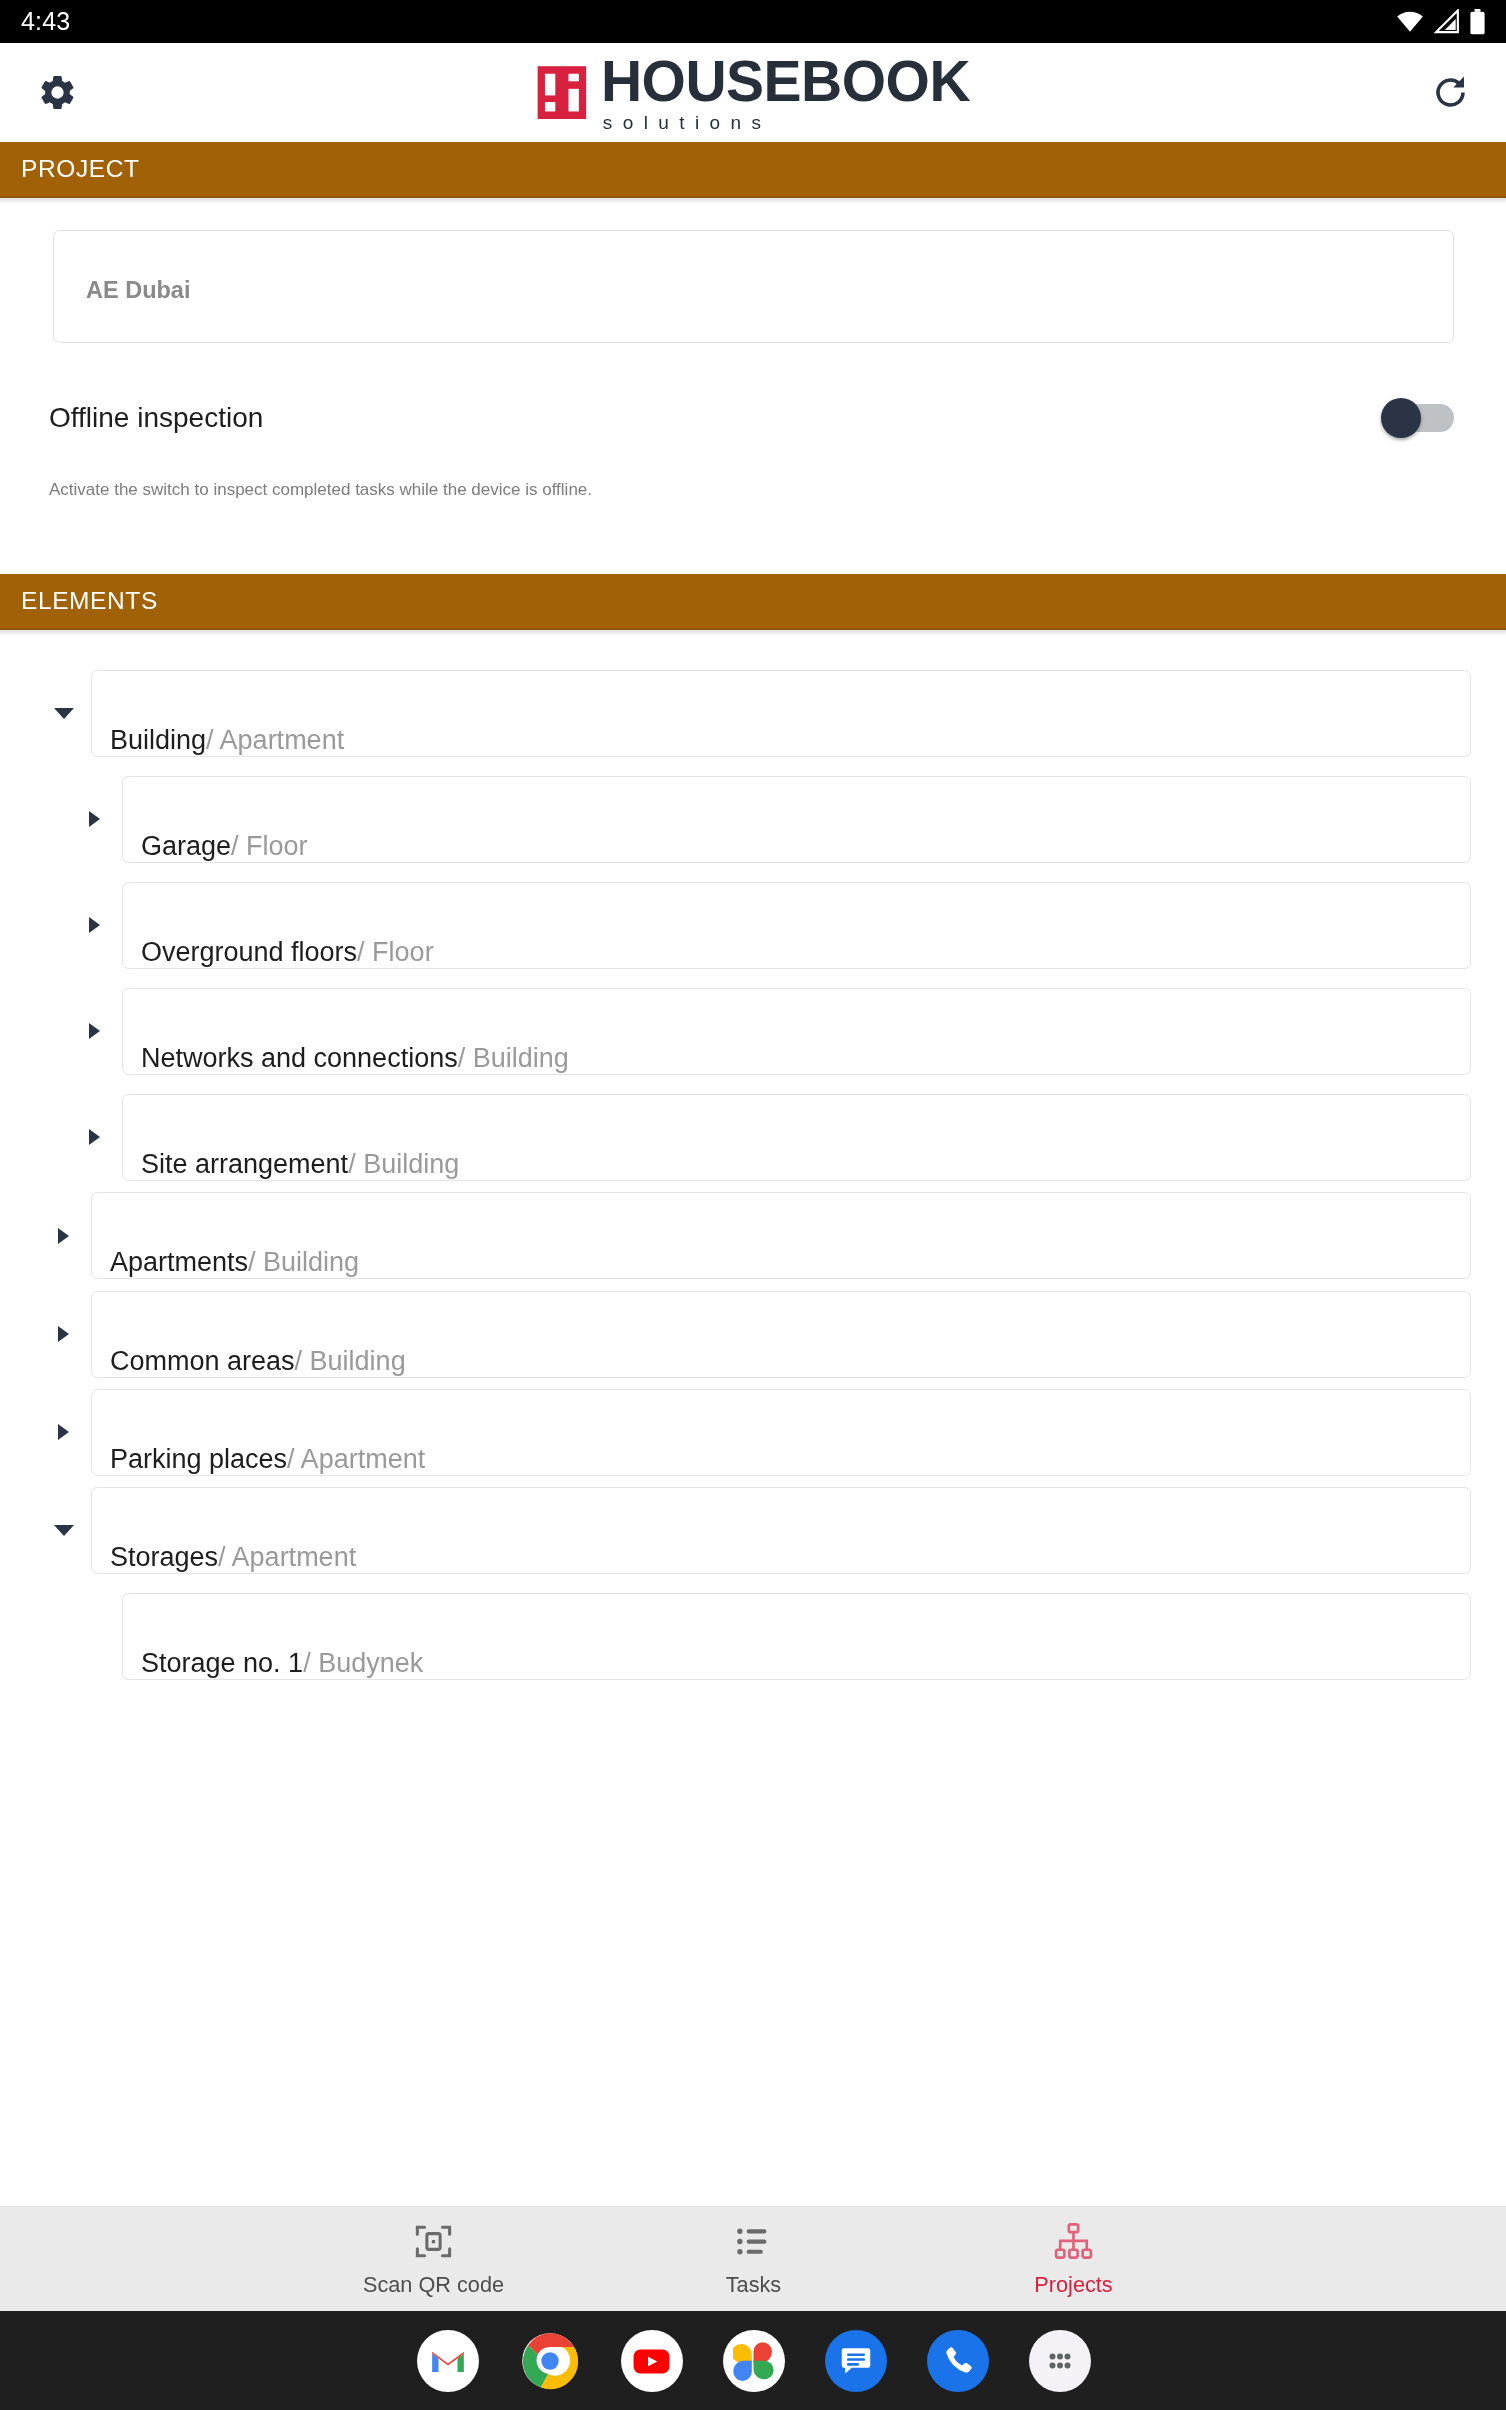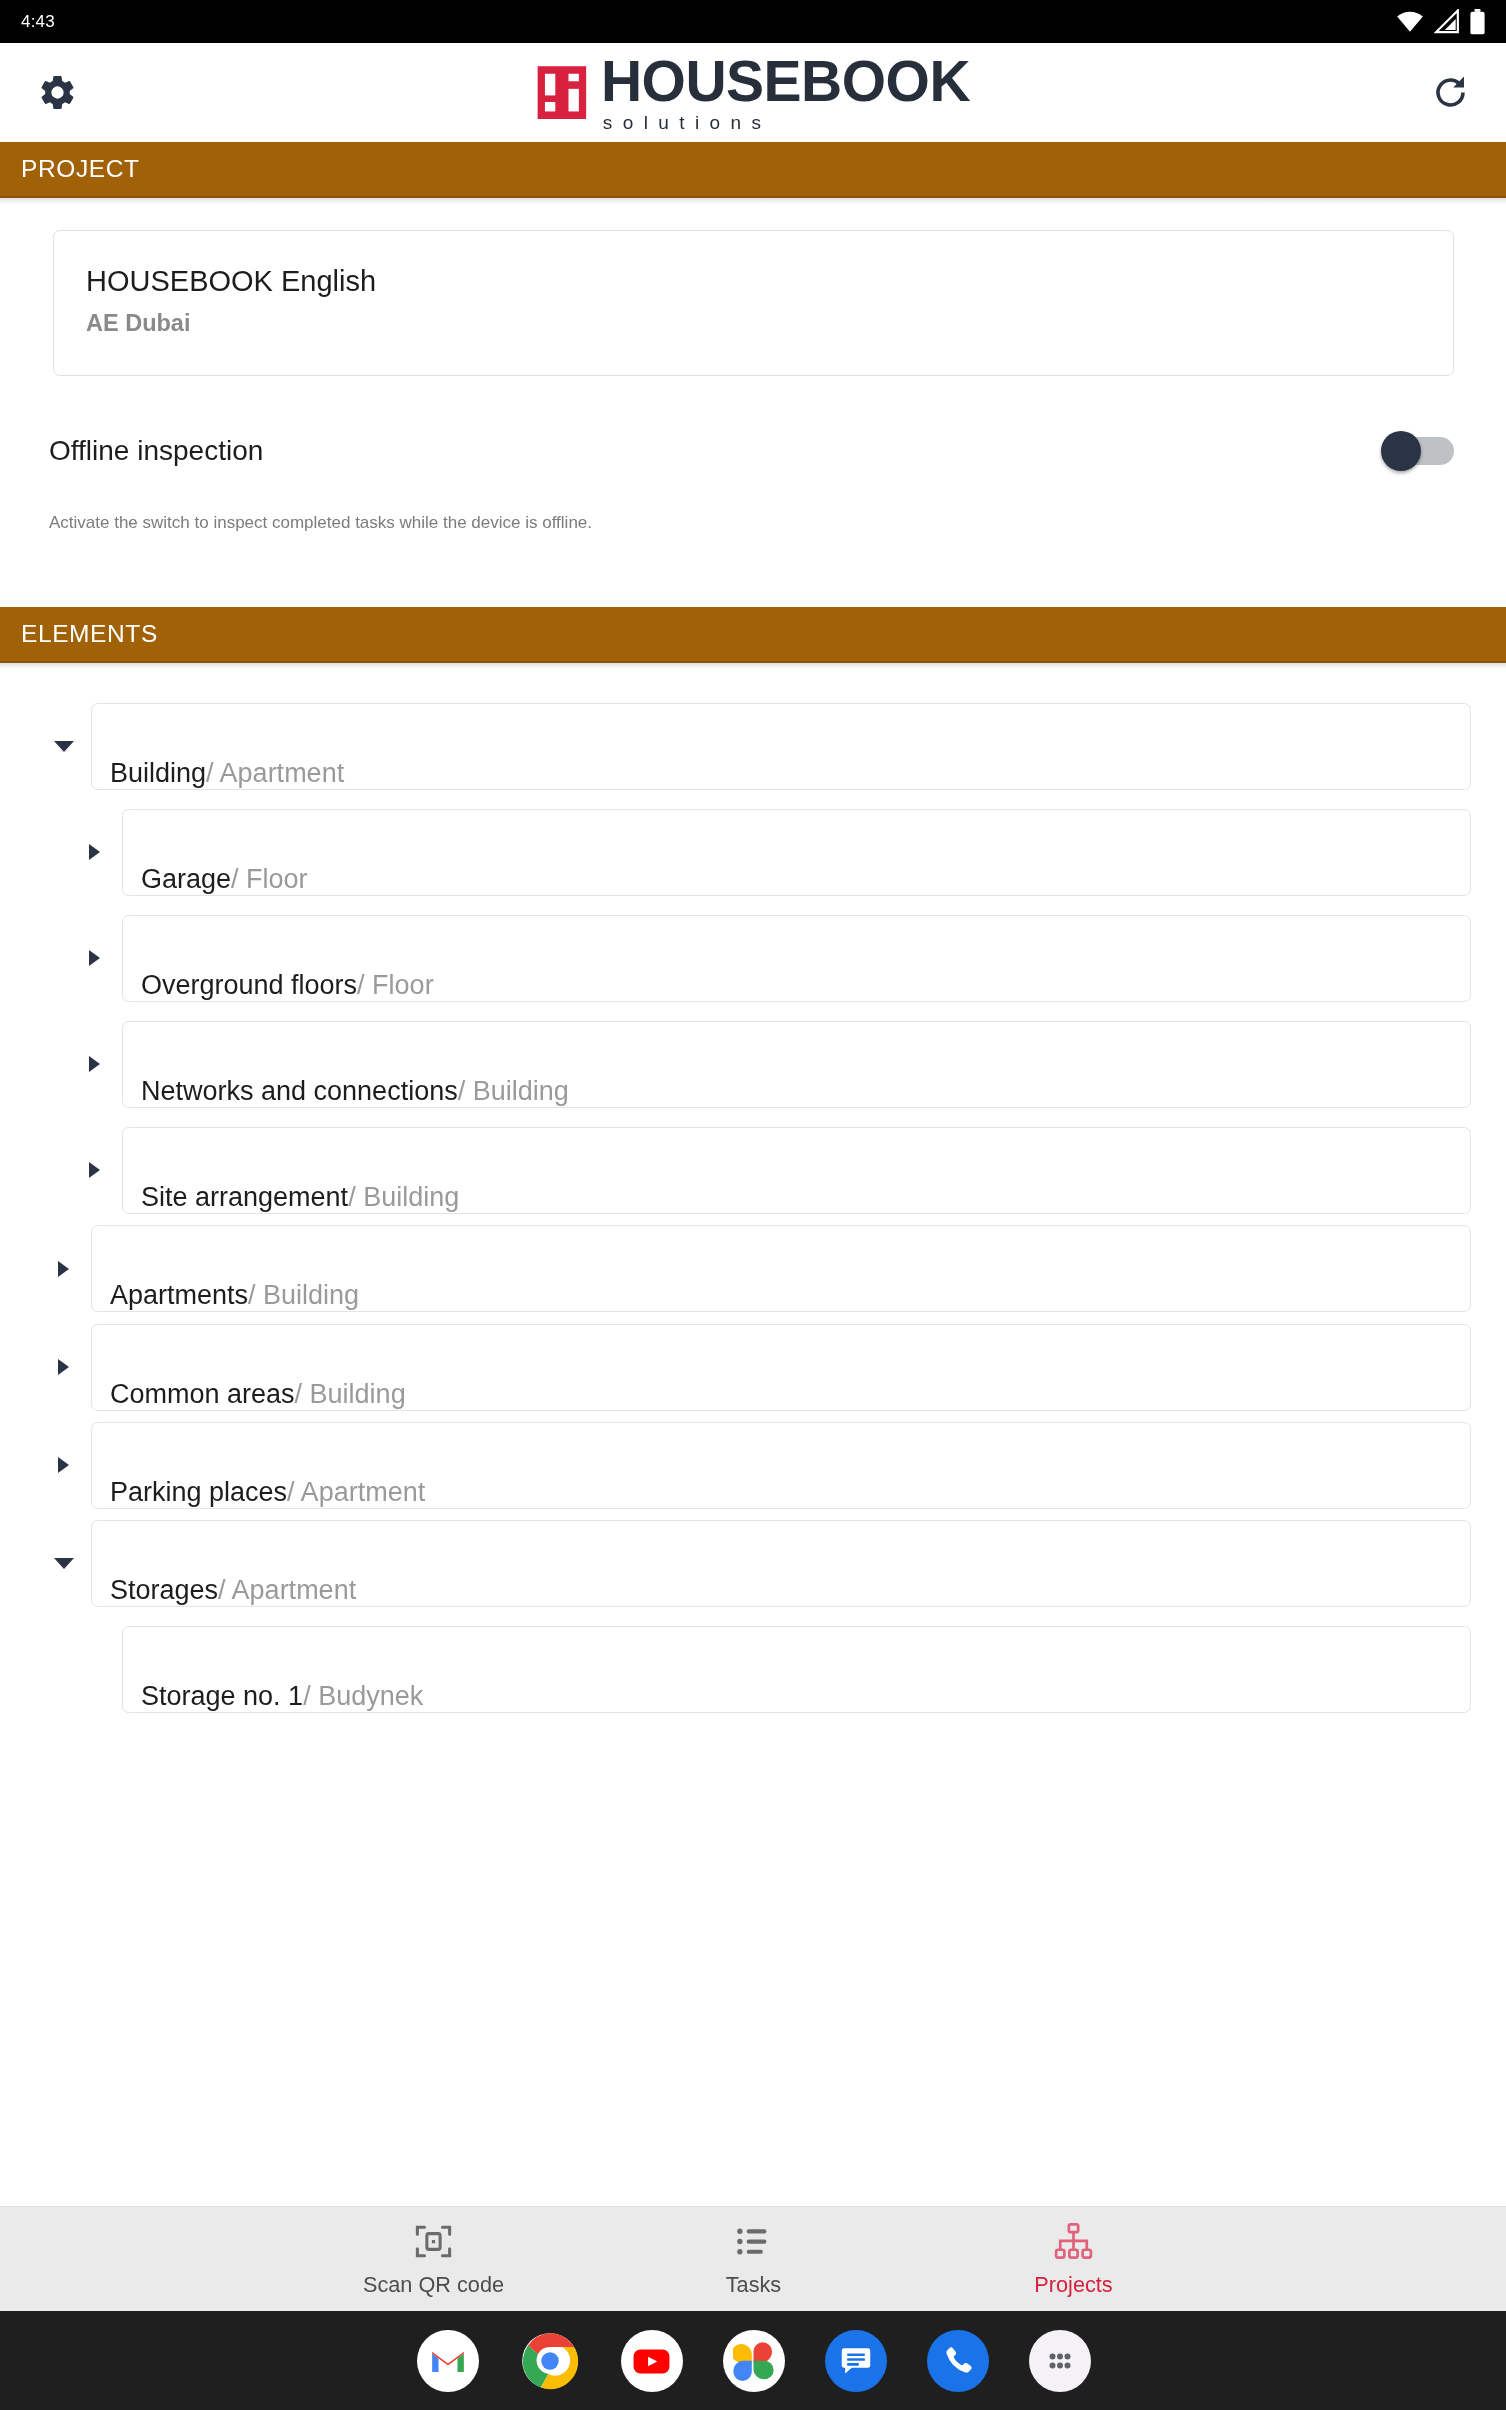--- a/index.html
+++ b/index.html
@@ -9,21 +9,21 @@
     background:#ffffff;
     overflow:hidden;
   }
 
   
   .status-bar{
     height:43px; background:#000; color:#fff;
     display:flex; align-items:center; justify-content:space-between;
     padding:0 21px;
   }
-  .status-time{ font-size:17px; letter-spacing:0.2px; font-weight:400; }
+  .status-time{ font-size:25px; letter-spacing:0.2px; font-weight:400; }
   .status-icons{ display:flex; align-items:center; gap:9.4px; }
 
   
   .app-header{
     height:99px; background:#fff;
     display:flex; align-items:center; justify-content:space-between;
     padding:0 28px; position:relative;
   }
   .hdr-icon-btn{
     width:58px; height:58px; display:flex; align-items:center; justify-content:center;
@@ -195,21 +195,20 @@
         <path fill="none" stroke="#2b3445" stroke-width="2.1" d="M19.3 12a7.3 7.3 0 1 1-2.2-5.2"></path>
         <path fill="#2b3445" d="M19.9 2.6 L19.9 9.1 L13.6 9.1 Z"></path>
       </svg>
     </div>
   </div>
 
   <div class="section-bar">PROJECT</div>
 
   <div class="project-area">
     <div class="project-card">
-      <div class="project-name">HOUSEBOOK English</div>
       <div class="project-loc">AE Dubai</div>
     </div>
   </div>
 
   <div class="offline-row">
     <span class="offline-label">Offline inspection</span>
     <span class="toggle">
       <span class="toggle-track"></span>
       <span class="toggle-thumb"></span>
     </span>

